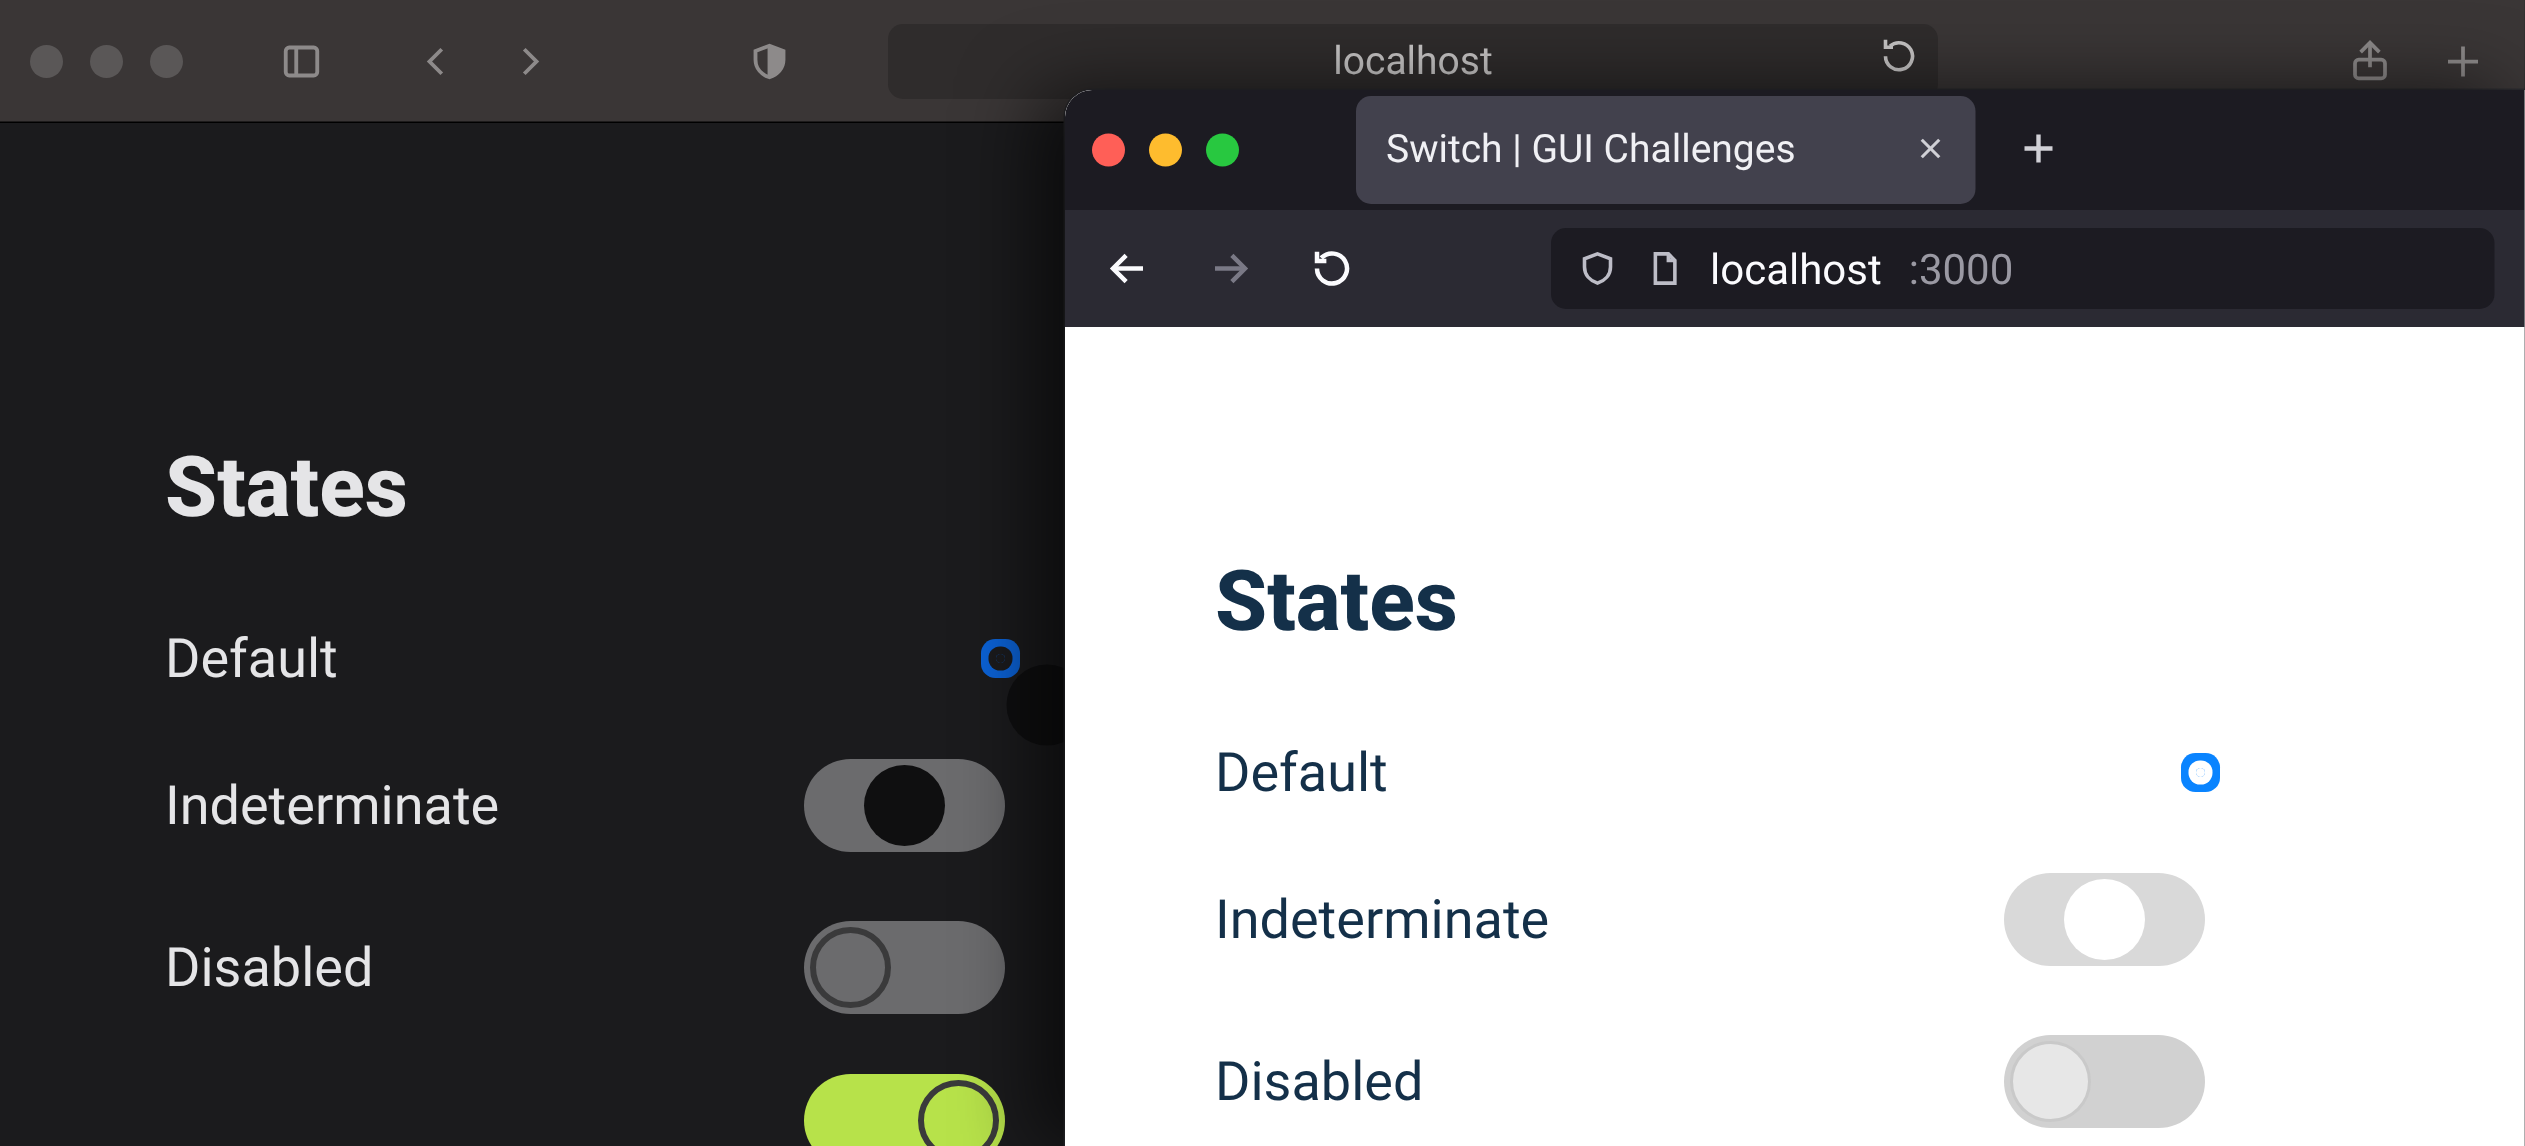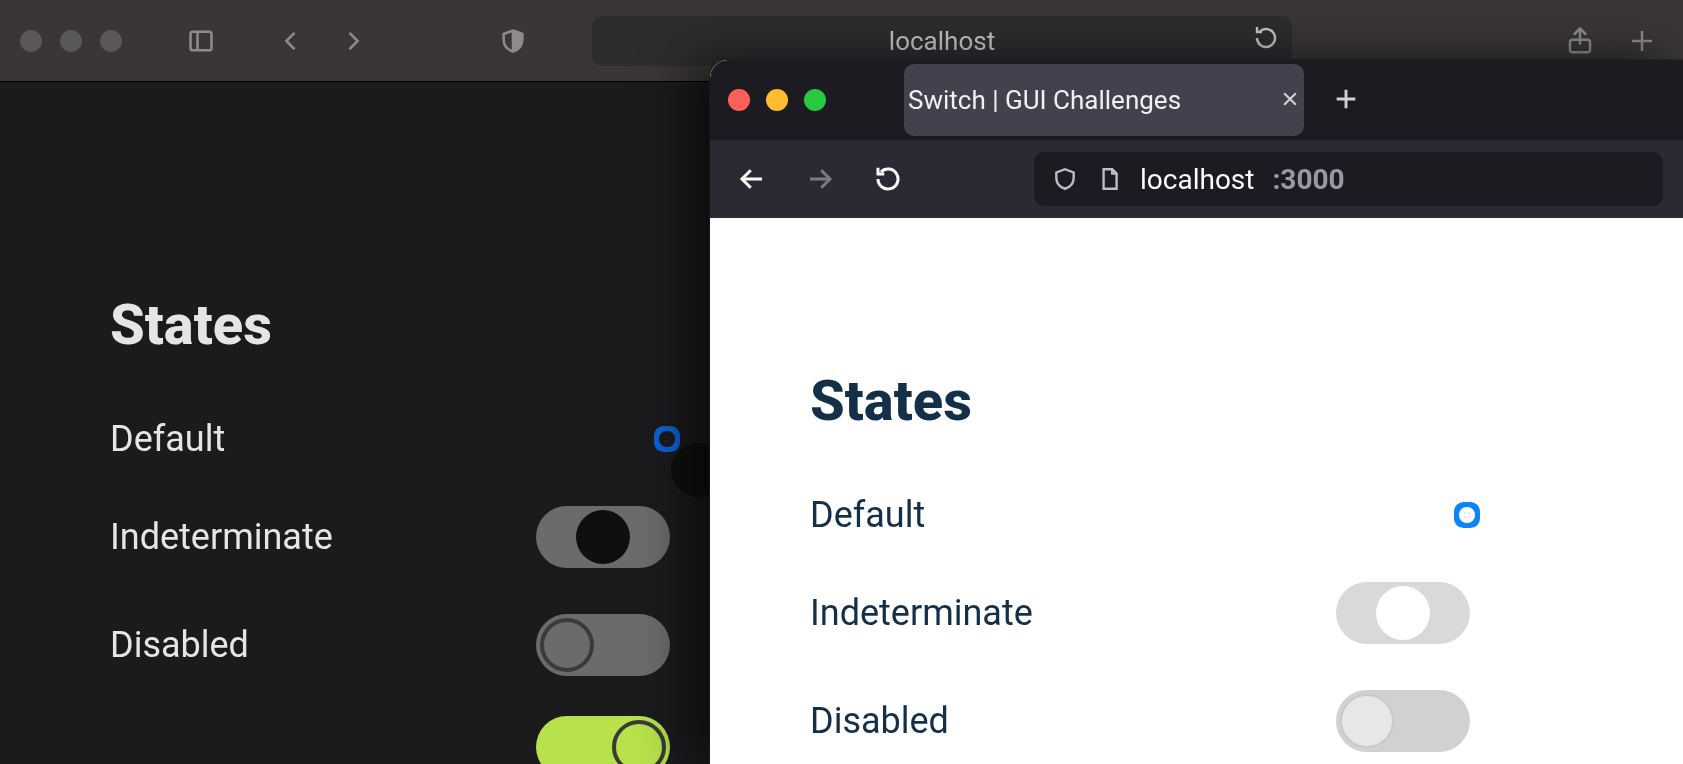--- a/index.html
+++ b/index.html
@@ -90,41 +90,41 @@
     overflow:hidden;
   }
   .ff-tabbar {
     height:80px; background:#1c1b22;
     display:flex; align-items:center; padding:0 18px; gap:18px;
     border-top-left-radius:18px;
   }
   .ff-tabbar .traffic-lights{ gap:16px; margin-right:60px;}
   .ff-tab {
     background:#42414d; color:#f0f0f4; height:72px; border-radius:10px;
-    display:flex; align-items:center; padding:0 4px; font-size:26px; gap:80px;
+    display:flex; align-items:center; padding:0 20px; font-size:26px; gap:80px;
     min-width:400px; justify-content:space-between;
   }
   .ff-tab-close svg{width:20px;height:20px;stroke:#d0d0d6;stroke-width:2.5;fill:none;}
   .ff-newtab svg{width:28px;height:28px;stroke:#d0d0d6;stroke-width:2.5;fill:none;}
   .ff-newtab{background:transparent;border:none;cursor:pointer;margin-left:10px;}
 
   .ff-toolbar {
     height:78px; background:#2b2a33; display:flex; align-items:center; padding:0 20px; gap:24px;
   }
   .ff-icon-btn{background:transparent;border:none;cursor:pointer;width:44px;height:44px;display:flex;align-items:center;justify-content:center;}
   .ff-icon-btn svg{width:30px;height:30px;stroke:#fbfbfe;stroke-width:2.4;fill:none;}
   .ff-icon-btn.dim svg{stroke:#7a7986;}
   .ff-addr {
     flex:1; height:54px; background:#1c1b22; border-radius:10px;
     display:flex; align-items:center; padding:0 18px; gap:18px; color:#fbfbfe; font-size:28px;
     margin-left:100px;
   }
   .ff-addr svg{width:26px;height:26px;stroke:#bdbdc7;stroke-width:2.2;fill:none;}
   .ff-addr .host{color:#fbfbfe;}
-  .ff-addr .port{color:#9a99a3;font-weight:bold;}
+  .ff-addr .port{color:#9a99a3;}
 
   
   .ff-content {
     position:absolute; top:158px; left:0; right:0; bottom:0;
     background:#ffffff; color:#0f2d46;
     padding: 150px 0 0 100px;
   }
   .states-heading-light {
     font-size:56px; font-weight:800; color:#143049; margin-bottom:60px;
   }

